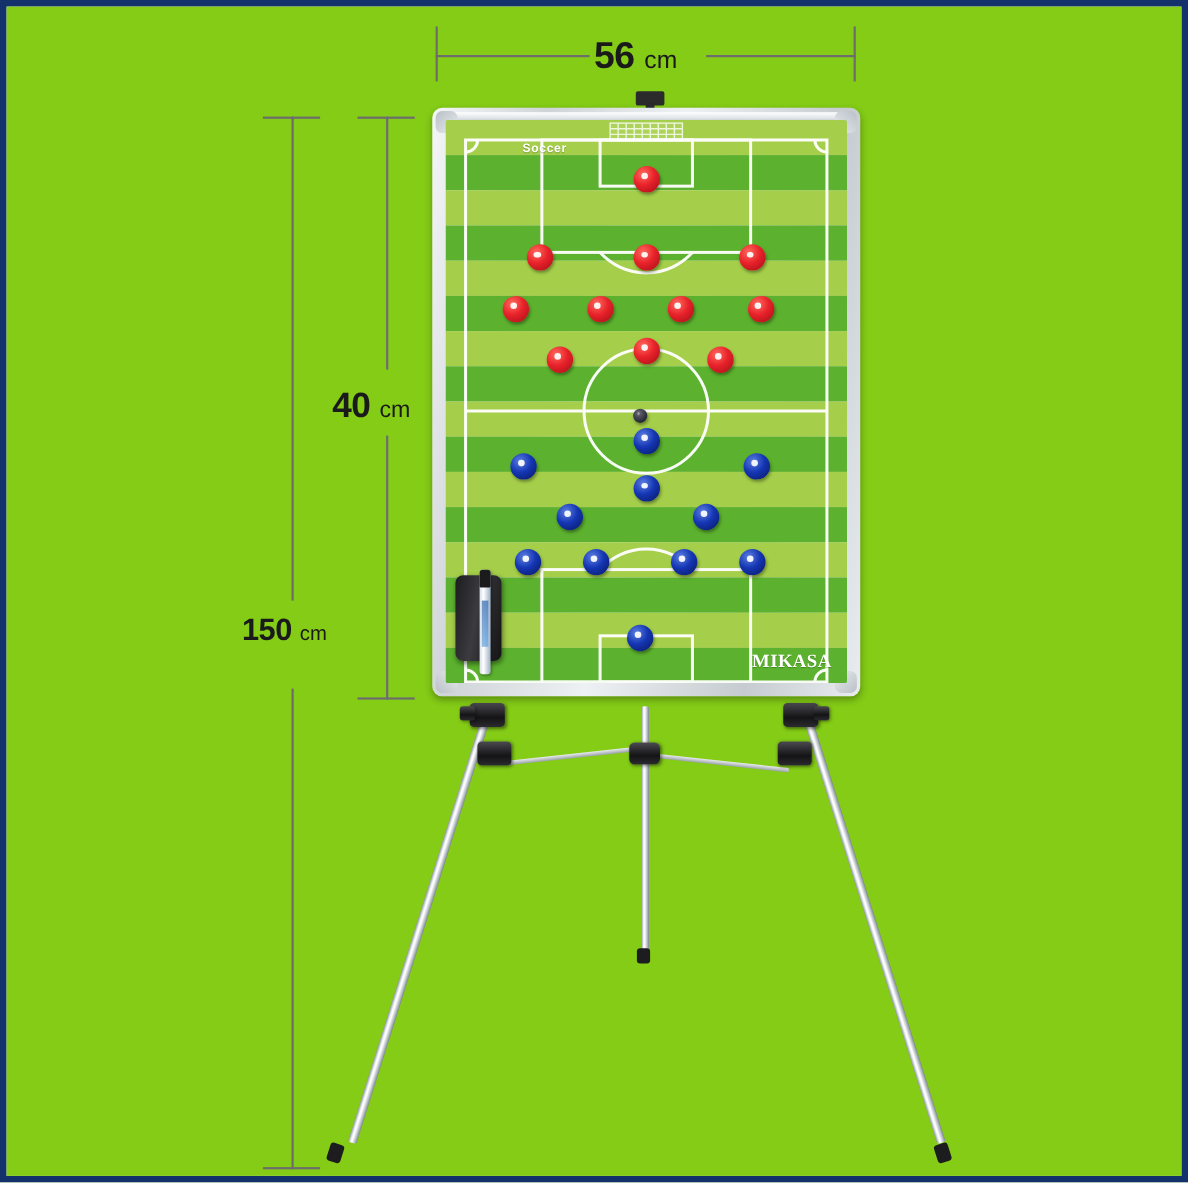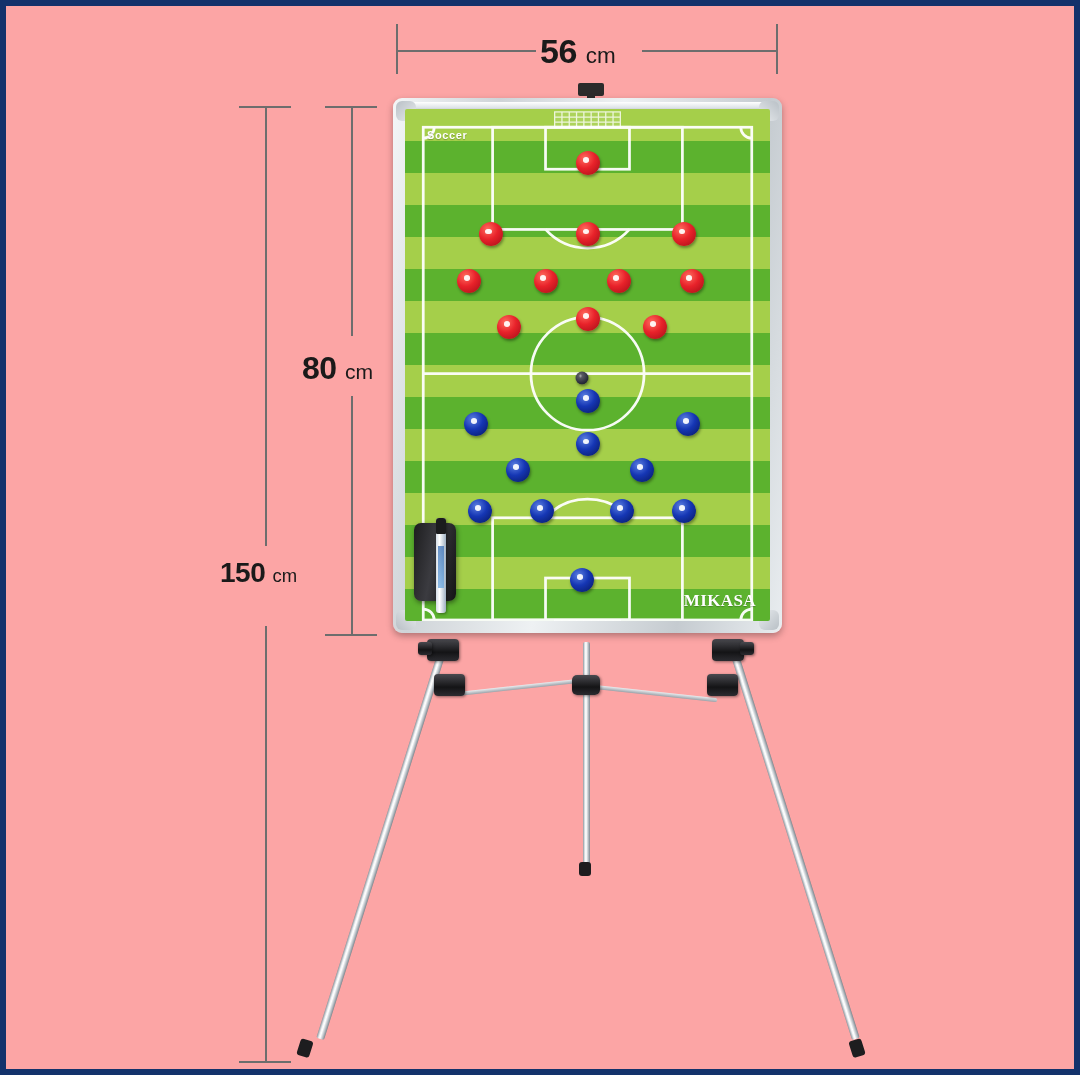--- a/index.html
+++ b/index.html
@@ -9,21 +9,21 @@
   }
 
   
   #page{
     position:absolute;inset:0;
     background:#ffffff;
     box-sizing:border-box;
     border:6px solid #13326b;
   }
   #inner{
-    position:absolute;inset:0;background:#fca5a5;
+    position:absolute;inset:0;background:#84cc16;
   }
 
   
   .dim-vline{position:absolute;width:2px;background:#6d6d6d;}
   .dim-hline{position:absolute;height:2px;background:#6d6d6d;}
   .dim-tick{position:absolute;height:2px;background:#6d6d6d;}
   .dim-label{
     position:absolute;white-space:nowrap;color:#1a1a1a;
     font-weight:bold;letter-spacing:-0.5px;
   }
@@ -69,20 +69,21 @@
     position:relative;width:100%;height:100%;overflow:hidden;
     border-radius:2px;
   }
   #pitch-stripes{position:absolute;inset:0;}
   .stripe{position:absolute;left:0;right:0;}
 
   .pitch-label{
     position:absolute;color:#ffffff;font-weight:bold;
     font-size:11px;letter-spacing:.6px;
     text-shadow:0 1px 1px rgba(0,0,0,.25);
+    margin-left:48px;
   }
   #soccer-label{left:22px;top:20px;}
   #mikasa-label{right:14px;bottom:10px;font-size:17px;letter-spacing:.4px;
     font-family:"Liberation Serif",serif;font-weight:bold;}
 
   #pitch-lines{position:absolute;inset:0;}
 
   
   .magnet{
     position:absolute;border-radius:50%;
@@ -159,21 +160,21 @@
     <div class="dim-hline" style="left:390px;top:44px;width:140px;"></div>
     <div class="dim-hline" style="left:636px;top:44px;width:136px;"></div>
     <div class="dim-label" style="left:534px;top:26px;font-size:34px;"><span>56</span> <span class="unit">cm</span></div>
   </div>
 
   <div>
     <div class="dim-vline" style="left:345px;top:100px;height:230px;"></div>
     <div class="dim-tick" style="left:319px;top:100px;width:52px;"></div>
     <div class="dim-vline" style="left:345px;top:390px;height:240px;"></div>
     <div class="dim-tick" style="left:319px;top:628px;width:52px;"></div>
-    <div class="dim-label" style="left:296px;top:344px;font-size:32px;"><span>80</span> <span class="unit">cm</span></div>
+    <div class="dim-label" style="left:296px;top:344px;font-size:32px;"><span>40</span> <span class="unit">cm</span></div>
   </div>
 
   <div>
     <div class="dim-vline" style="left:259px;top:100px;height:440px;"></div>
     <div class="dim-tick" style="left:233px;top:100px;width:52px;"></div>
     <div class="dim-vline" style="left:259px;top:620px;height:437px;"></div>
     <div class="dim-tick" style="left:233px;top:1055px;width:52px;"></div>
     <div class="dim-label" style="left:214px;top:551px;font-size:28px;"><span>150</span> <span class="unit">cm</span></div>
   </div>
 

